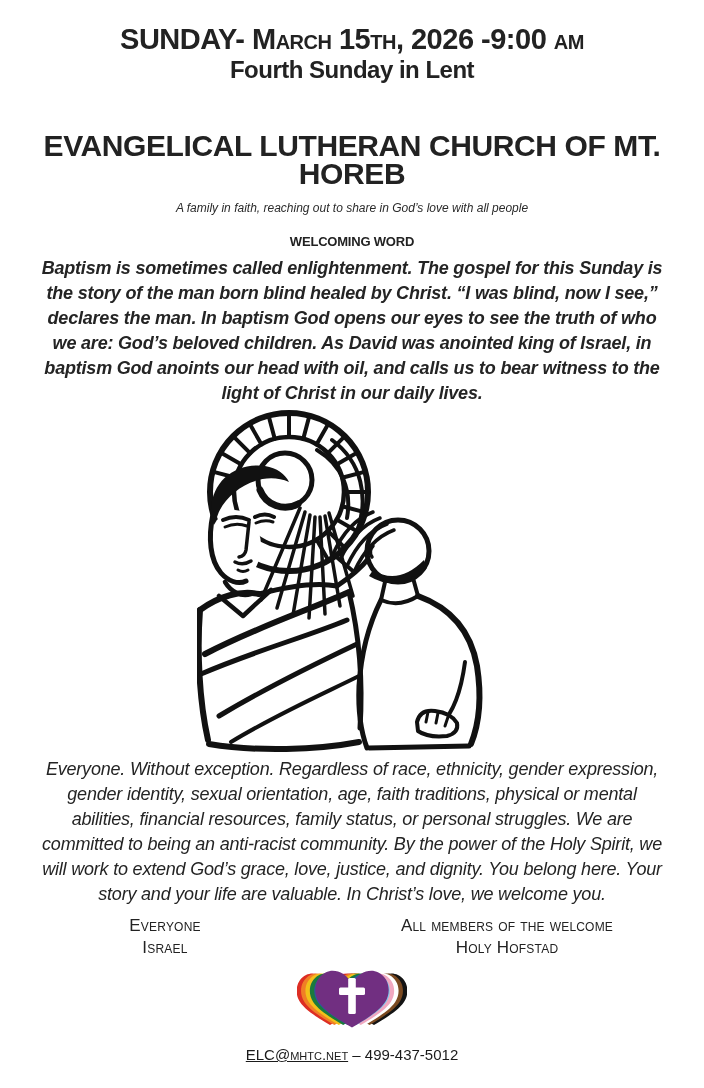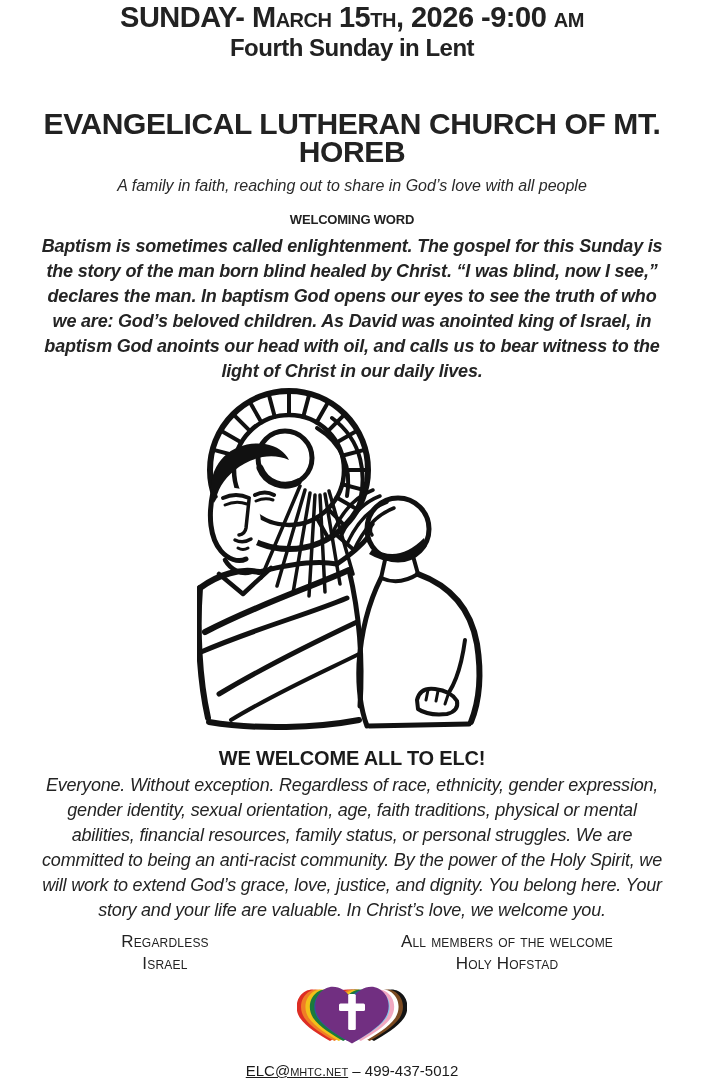--- a/index.html
+++ b/index.html
@@ -11,20 +11,21 @@
     width: 704px;
     min-height: 1088px;
     font-family: "Liberation Sans", "DejaVu Sans", sans-serif;
     color: #1d1d1d;
     -webkit-font-smoothing: antialiased;
   }
   .page {
     width: 704px;
     min-height: 1088px;
     box-sizing: border-box;
+    padding-top: 22px;
     text-align: center;
     overflow: hidden;
   }
   .sc { font-variant: small-caps; }
   .date-heading {
     font-size: 29px;
     font-weight: bold;
     letter-spacing: -0.5px;
     line-height: 34px;
     color: #222;
@@ -39,21 +40,21 @@
   .church-name {
     margin-top: 48px;
     font-size: 30px;
     font-weight: bold;
     letter-spacing: -0.4px;
     line-height: 28px;
     color: #222;
   }
   .church-tagline {
     margin-top: 8px;
-    font-size: 16px;
+    font-size: 12px;
     font-style: italic;
     line-height: 24px;
     color: #2a2a2a;
   }
   .section-heading {
     margin-top: 10px;
     font-size: 13px;
     font-weight: bold;
     letter-spacing: -0.2px;
     line-height: 24px;
@@ -233,31 +234,30 @@
           <path d="M 220,312 Q 223,299 238,301 Q 254,303 260,313 Q 262,323 250,326 Q 231,328 221,321 Z" fill="#fff" stroke-width="4"></path>
           <path d="M 231,302 L 229,312" stroke-width="3"></path>
           <path d="M 241,303 L 239,313" stroke-width="3"></path>
           <path d="M 251,307 L 248,316" stroke-width="3"></path>
           <path d="M 172,338 L 272,336" stroke-width="5"></path>
         </g>
       </g>
     </svg>
   </div>
 
-  <div class="welcome-heading">WE WELCOME ALL TO ELC!</div>
   <div class="body-par italic">Everyone. Without exception. Regardless of race, ethnicity, gender expression,
 gender identity, sexual orientation, age, faith traditions, physical or mental
 abilities, financial resources, family status, or personal struggles.  We are
 committed to being an anti-racist community. By the power of the Holy Spirit, we
 will work to extend God’s grace, love, justice, and dignity. You belong here. Your
 story and your life are valuable. In Christ’s love, we welcome you.</div>
 
   <div class="ministers-row">
     <div class="ministers-col-left">
-      <div class="ministers-line sc">Regardless</div>
+      <div class="ministers-line sc">Everyone</div>
       <div class="ministers-line sc">Israel</div>
     </div>
     <div class="ministers-col-right">
       <div class="ministers-line sc">All members of the welcome</div>
       <div class="ministers-line sc">Holy Hofstad</div>
     </div>
   </div>
 
   <div class="heart-wrap">
 

